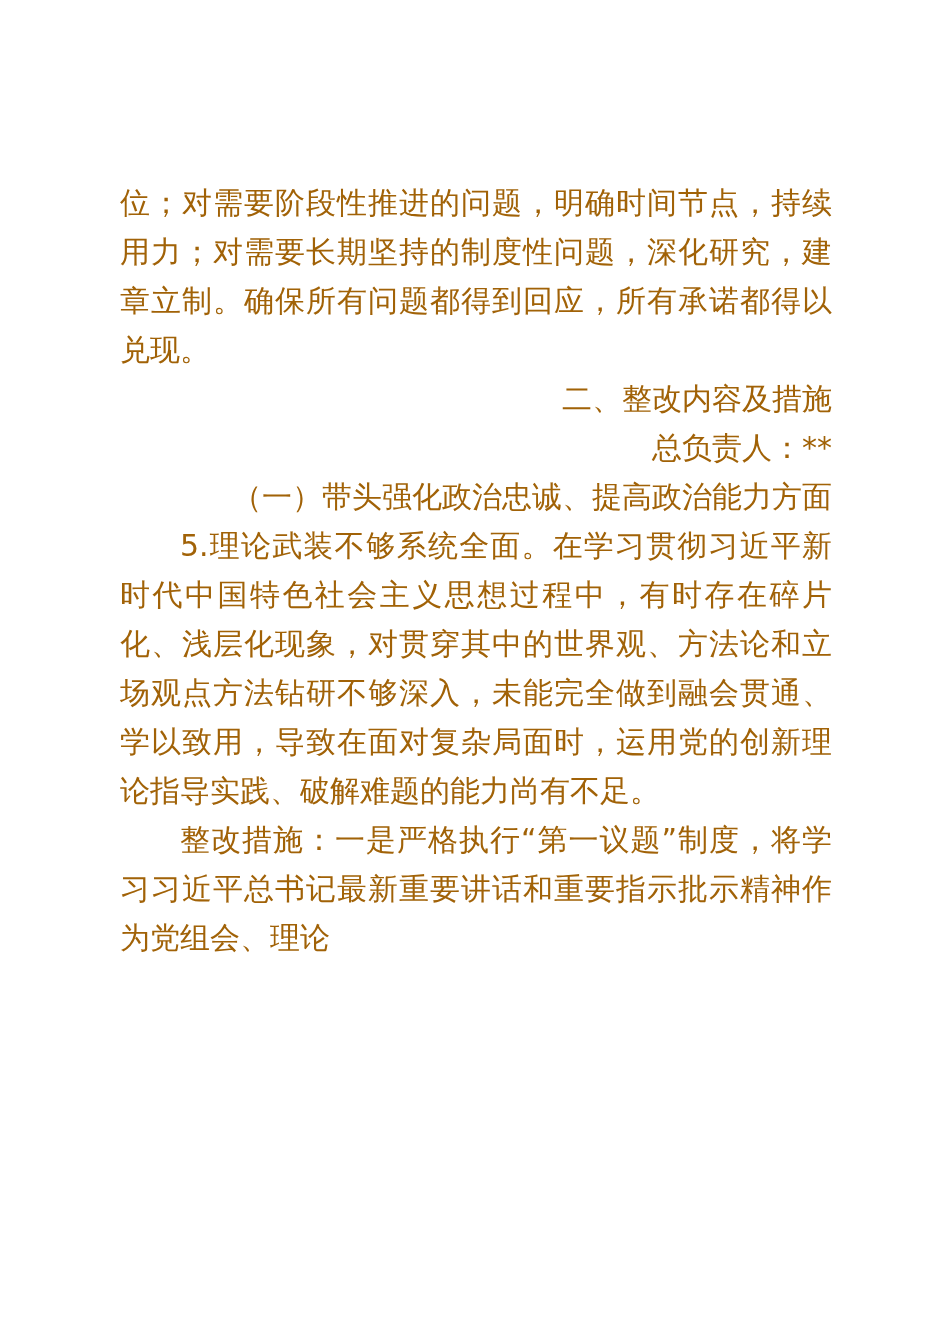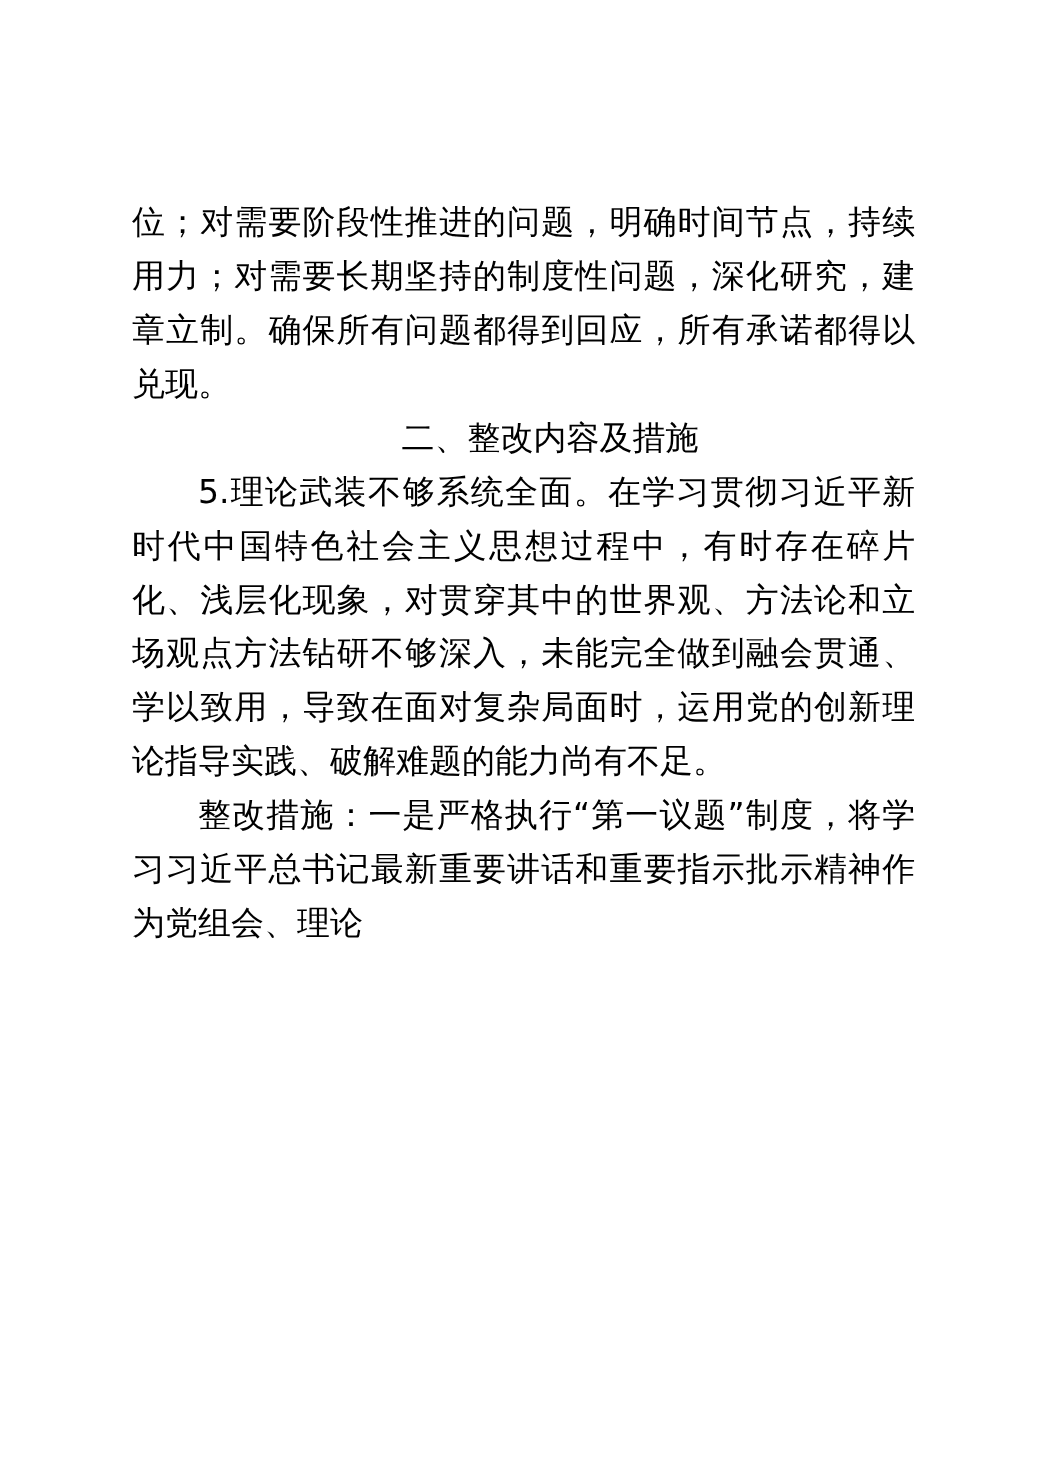--- a/index.html
+++ b/index.html
@@ -24,48 +24,50 @@
   }
   .doc-body {
     position: absolute;
     left: 120px;
     top: 178px;
     width: 712px;
   }
   .para {
     font-size: 30px;
     line-height: 49px;
-    color: #000000;
+    color: #a16207;
     margin: 0;
     text-align: justify;
     text-justify: inter-ideograph;
     letter-spacing: 0;
     word-break: break-all;
     white-space: pre-wrap;
   }
   
   .indent-2 { text-indent: 60px; }
   
   .indent-heading { text-indent: 48px; }
   
   .indent-0 { text-indent: 0; }
-  .short { text-align: center; }
+  .short { text-align: right; }
 </style>
 </head>
 <body>
 
 <div class="page">
   <div class="doc-body">
 
     <p class="para indent-0">位；对需要阶段性推进的问题，明确时间节点，持续用力；对需要长期坚持的制度性问题，深化研究，建章立制。确保所有问题都得到回应，所有承诺都得以兑现。</p>
 
 
     <p class="para indent-heading short">二、整改内容及措施</p>
 
 
+    <p class="para indent-2 short">总负责人：**</p>
 
+    <p class="para indent-2 short">（一）带头强化政治忠诚、提高政治能力方面</p>
 
     <p class="para indent-2">5.理论武装不够系统全面。在学习贯彻习近平新时代中国特色社会主义思想过程中，有时存在碎片化、浅层化现象，对贯穿其中的世界观、方法论和立场观点方法钻研不够深入，未能完全做到融会贯通、学以致用，导致在面对复杂局面时，运用党的创新理论指导实践、破解难题的能力尚有不足。</p>
 
     <p class="para indent-2">整改措施：一是严格执行“第一议题”制度，将学习习近平总书记最新重要讲话和重要指示批示精神作为党组会、理论</p>
 
   </div>
 </div>
 
 </body></html>

